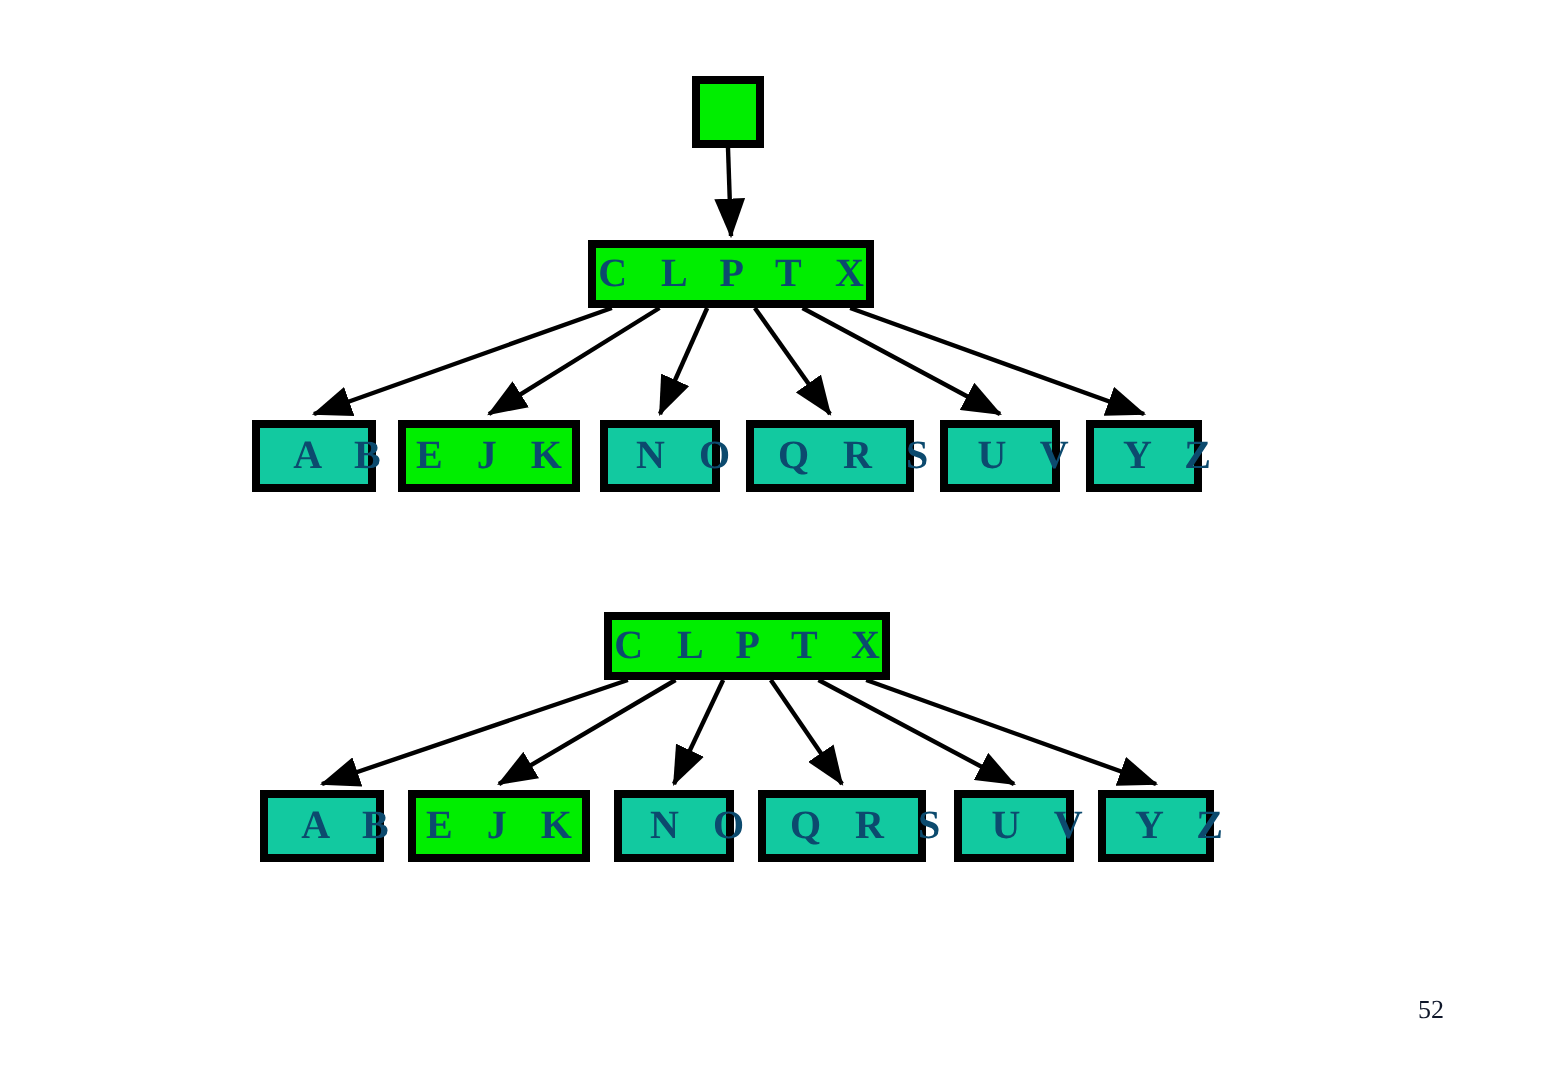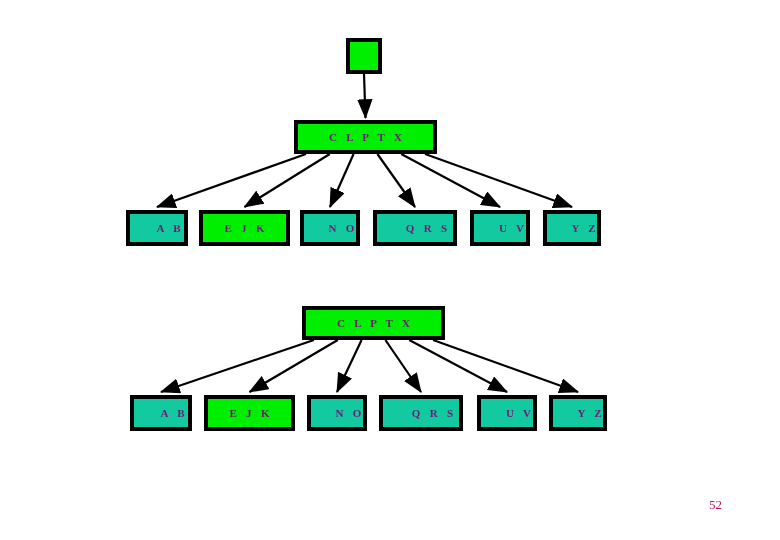--- a/index.html
+++ b/index.html
@@ -31,34 +31,34 @@
   }
   .node {
     position: absolute;
     box-sizing: border-box;
     border: 4px solid #000000;
     display: flex;
     align-items: center;
     justify-content: center;
     letter-spacing: 0.30em;
     text-indent: 0.30em;
-    font-size: 11px;
+    font-size: 20px;
     font-weight: 700;
-    color: #701a75;
+    color: #0c4a6e;
     white-space: nowrap;
     line-height: 1;
   }
   .node.teal  { background: #12C9A0; padding-left: 23px; }
   .node.green { background: #00EE00; }
   .page-number {
     position: absolute;
     right: 58px;
     bottom: 27px;
     font-size: 13px;
-    color: #be185d;
+    color: #0f172a;
     font-family: "Liberation Serif", "DejaVu Serif", serif;
   }
 </style>
 </head>
 <body>
 
 <div id="stage">
   <svg class="edges" viewBox="0 0 780 540" width="780" height="540">
     <defs>
       <marker id="arrowhead" markerWidth="9" markerHeight="7" refX="8.5" refY="3.5" orient="auto" markerUnits="strokeWidth">

